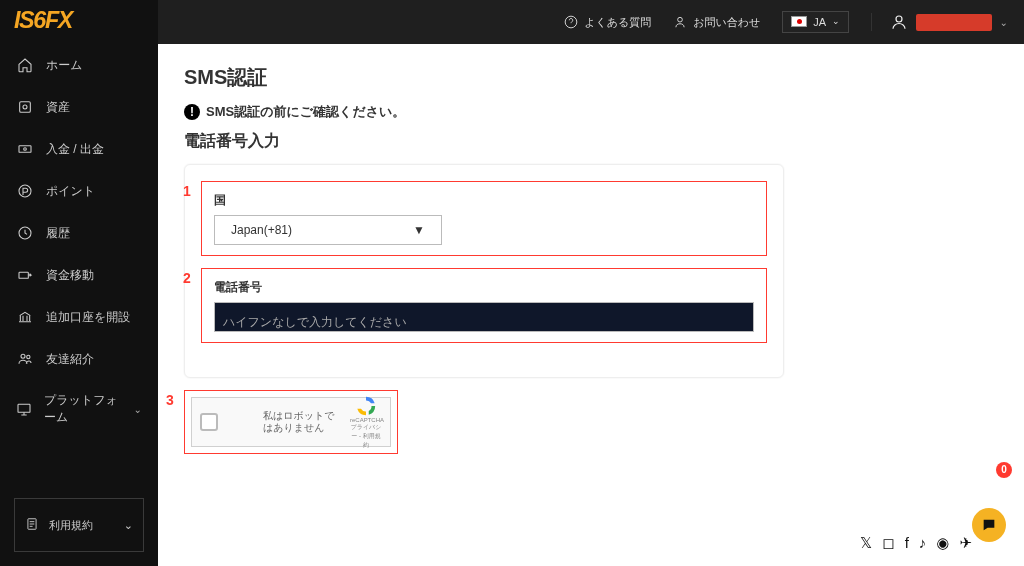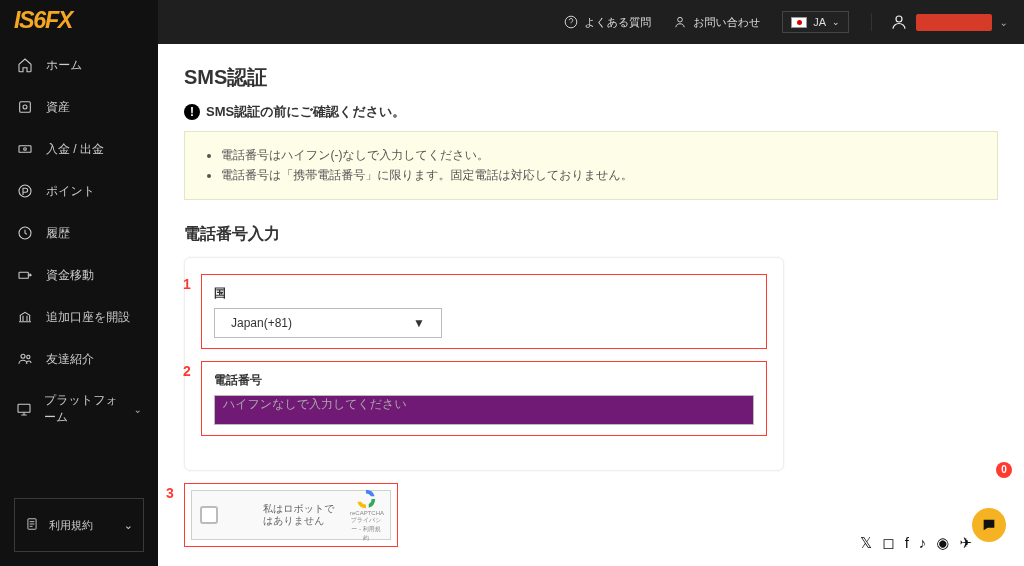--- a/index.html
+++ b/index.html
@@ -12,21 +12,21 @@
 .logo svg { display: block; }
 .nav { flex: 1; }
 .nav-item { display: flex; align-items: center; padding: 12px 16px; color: #ccc; cursor: pointer; gap: 12px; }
 .nav-item .icon { width: 18px; height: 18px; display: flex; align-items: center; justify-content: center; color: #ccc; }
 .nav-item .chev { margin-left: auto; font-size: 10px; color: #aaa; }
 .footer-item { margin: 10px 14px 14px; padding: 18px 10px; border: 1px solid #3a3a3a; display: flex; align-items: center; gap: 10px; font-size: 11px; cursor: pointer; }
 
 
 .topbar { position: absolute; top: 0; left: 158px; right: 0; height: 44px; background: #1f1f1f; display: flex; align-items: center; justify-content: flex-end; gap: 22px; padding: 0 16px; color: #ddd; font-size: 11px; }
 .top-link { display: flex; align-items: center; gap: 6px; cursor: pointer; }
-.lang { display: flex; align-items: center; gap: 6px; border: 1px solid #444; padding: 4px 8px; background: #222; cursor: pointer; }
+.lang { display: flex; gap: 6px; border: 1px solid #444; padding: 4px 8px; background: #222; cursor: pointer; }
 .flag-jp { width: 16px; height: 11px; background: #fff; position: relative; border: 1px solid #999; }
 .flag-jp::after { content: ""; width: 5px; height: 5px; background: #d00; border-radius: 50%; position: absolute; top: 2px; left: 4.5px; }
 .user-chip { display: flex; align-items: center; gap: 8px; border-left: 1px solid #333; padding-left: 18px; cursor: pointer; }
 .user-chip .av { width: 18px; height: 18px; stroke: #eee; }
 .user-chip .name { background: #d63b2a; height: 17px; width: 76px; border-radius: 2px; }
 
 
 .main { margin-left: 0; flex: 1; background: #fff; padding: 20px 26px; overflow-y: auto; margin-top: 44px; font-size: 13px; color: #333; position: relative; }
 .page-title { font-size: 20px; font-weight: 700; margin-bottom: 12px; }
 .alert-line { display: flex; align-items: center; font-weight: 700; font-size: 13px; margin-bottom: 10px; gap: 6px; }
@@ -36,21 +36,21 @@
 .notice-box li { margin: 3px 0; }
 
 .section-title { font-size: 16px; font-weight: 700; margin-bottom: 12px; }
 .card { background: #fff; border: 1px solid #eee; border-radius: 6px; padding: 16px 16px 22px; box-shadow: 0 0 0 1px rgba(0,0,0,.02); width: 600px; }
 
 .step-num { position: absolute; left: -18px; top: 2px; color: #ff3a30; font-weight: 700; font-size: 14px; }
 .hl-group { position: relative; }
 .hl { border: 1px solid #ff3a30; padding: 10px 12px; margin-bottom: 12px; }
 .hl-label { font-weight: 700; font-size: 12px; margin-bottom: 6px; }
 .select-like { width: 228px; height: 30px; border: 1px solid #bbb; background: #fff; padding: 0 16px; display: flex; align-items: center; justify-content: space-between; cursor: pointer; font-size: 12px; }
-.input-like { width: 100%; height: 30px; border: 1px solid #bbb; padding: 0 8px; font-size: 12px; color: #999; background: #701a75; display: flex; align-items: flex-start; }
+.input-like { width: 100%; height: 30px; border: 1px solid #bbb; padding: 0 8px; font-size: 12px; color: #999; background: #0f172a; display: flex; align-items: flex-end; }
 
 
 .captcha { border: 1px solid #d0d0d0; background: #f9f9f9; width: 200px; height: 50px; display: flex; align-items: center; padding: 6px 8px; gap: 8px; }
 .cap-box { width: 18px; height: 18px; border: 2px solid #bbb; border-radius: 3px; background: #fff; cursor: pointer; }
 .cap-txt { font-size: 10px; color: #666; line-height: 1.2; flex: 1; margin-left: 37px; }
 .cap-logo { width: 32px; text-align: center; }
 .cap-logo svg { display: block; margin: 0 auto; }
 .cap-fine { font-size: 6px; color: #888; }
 
 
@@ -197,26 +197,20 @@
   </div>
 
   <main class="main">
     <h1 class="page-title">SMS認証</h1>
 
     <div class="alert-line">
       <span class="bang">!</span>
       <span>SMS認証の前にご確認ください。</span>
     </div>
 
-    <div class="notice-box">
-      <ul>
-        <li>電話番号はハイフン(-)なしで入力してください。</li>
-        <li>電話番号は「携帯電話番号」に限ります。固定電話は対応しておりません。</li>
-      </ul>
-    </div>
 
     <h2 class="section-title">電話番号入力</h2>
 
     <div class="card">
 
       <div class="hl-group">
         <span class="step-num">1</span>
         <div class="hl">
           <div class="hl-label">国</div>
           <div class="select-like">

